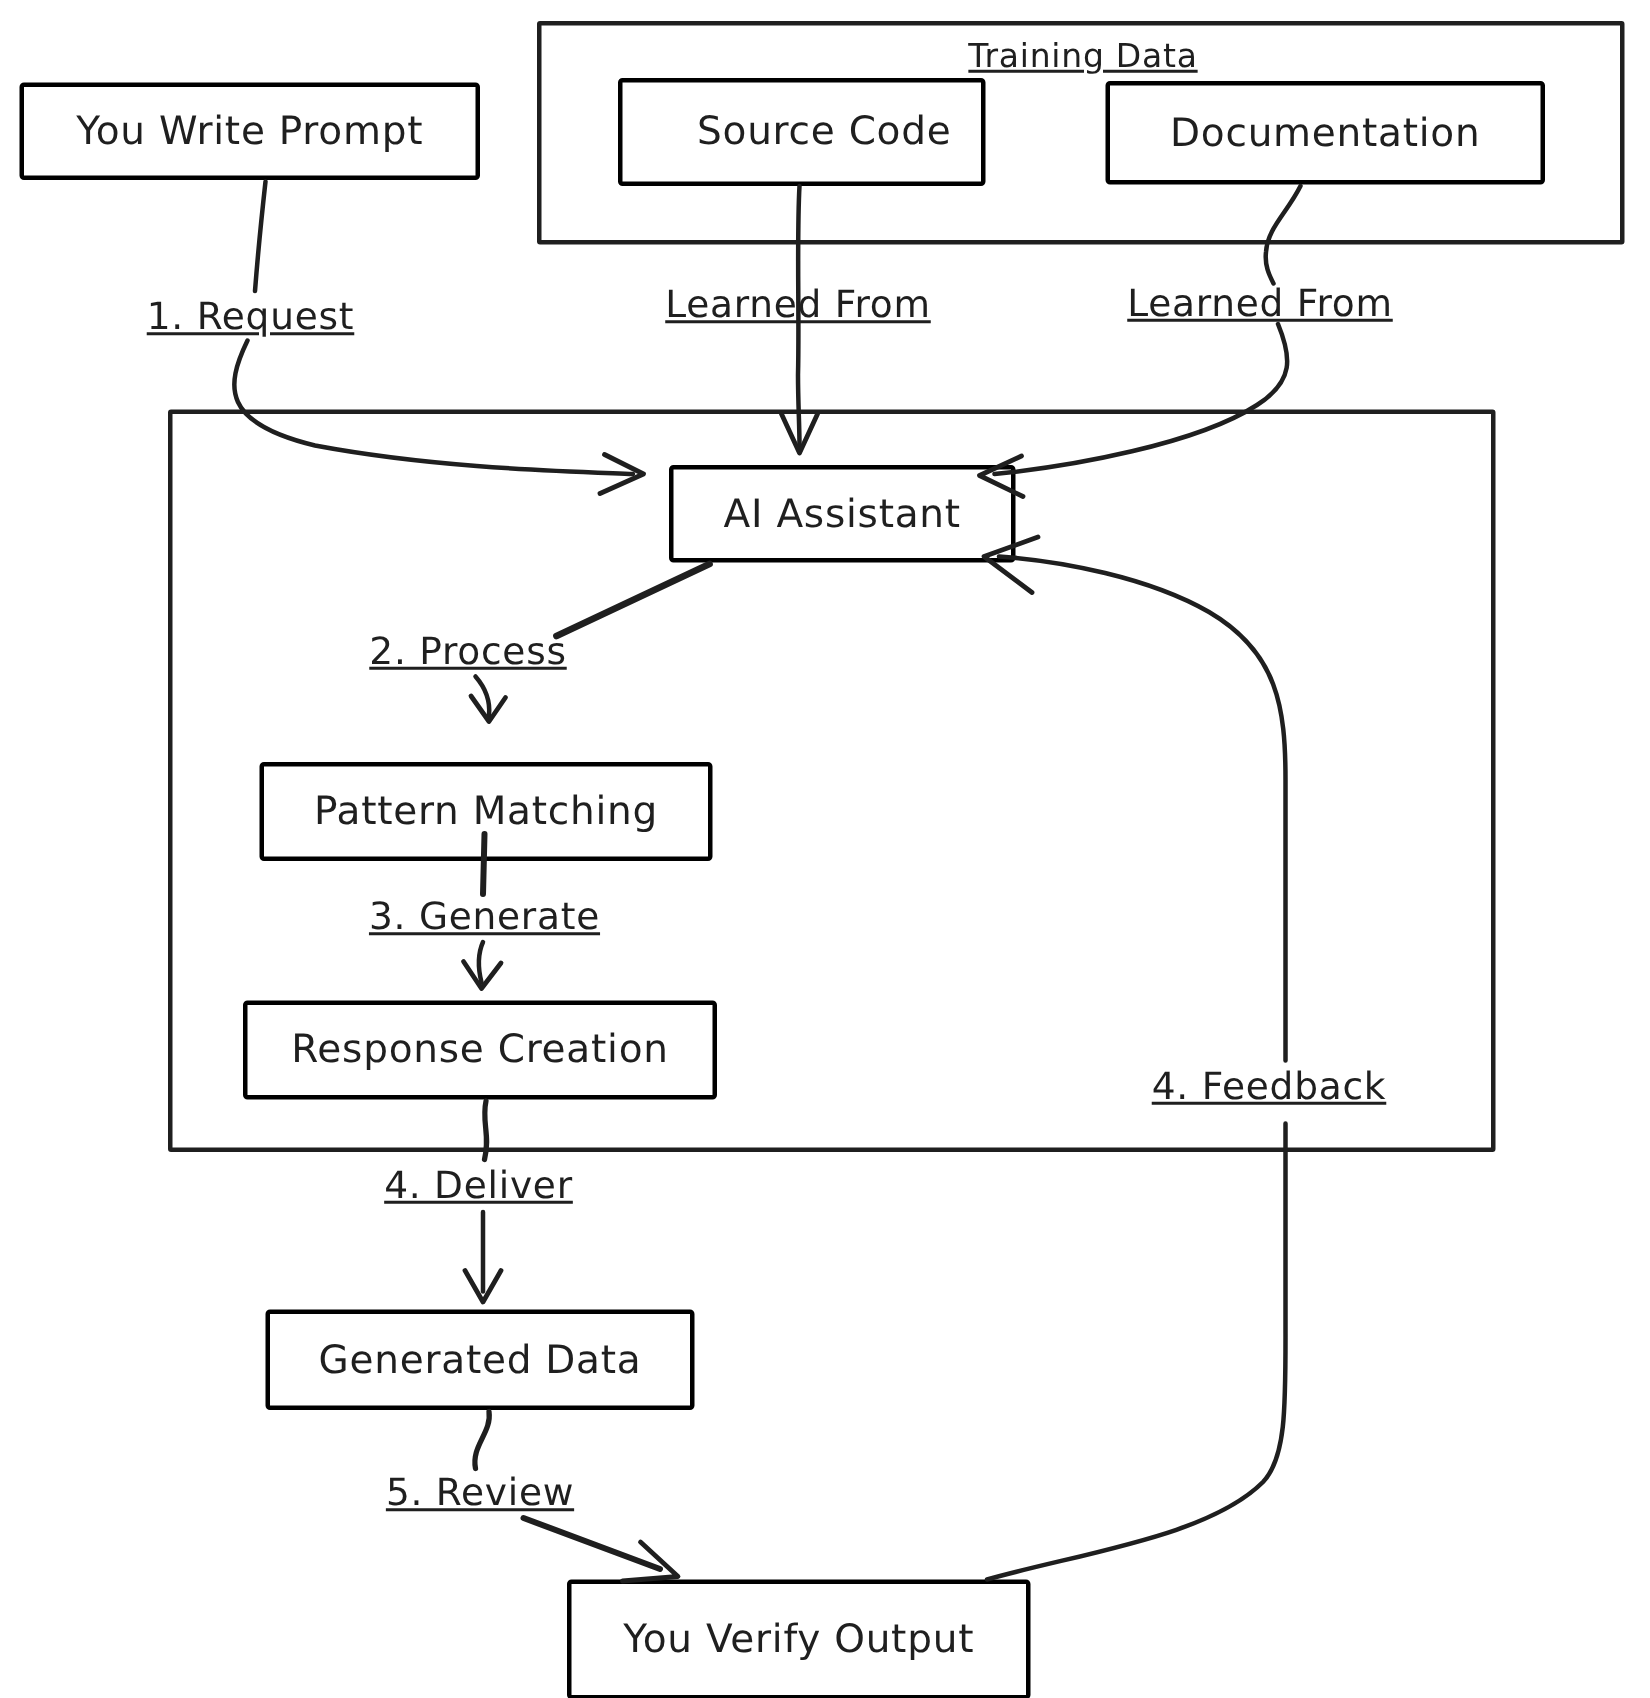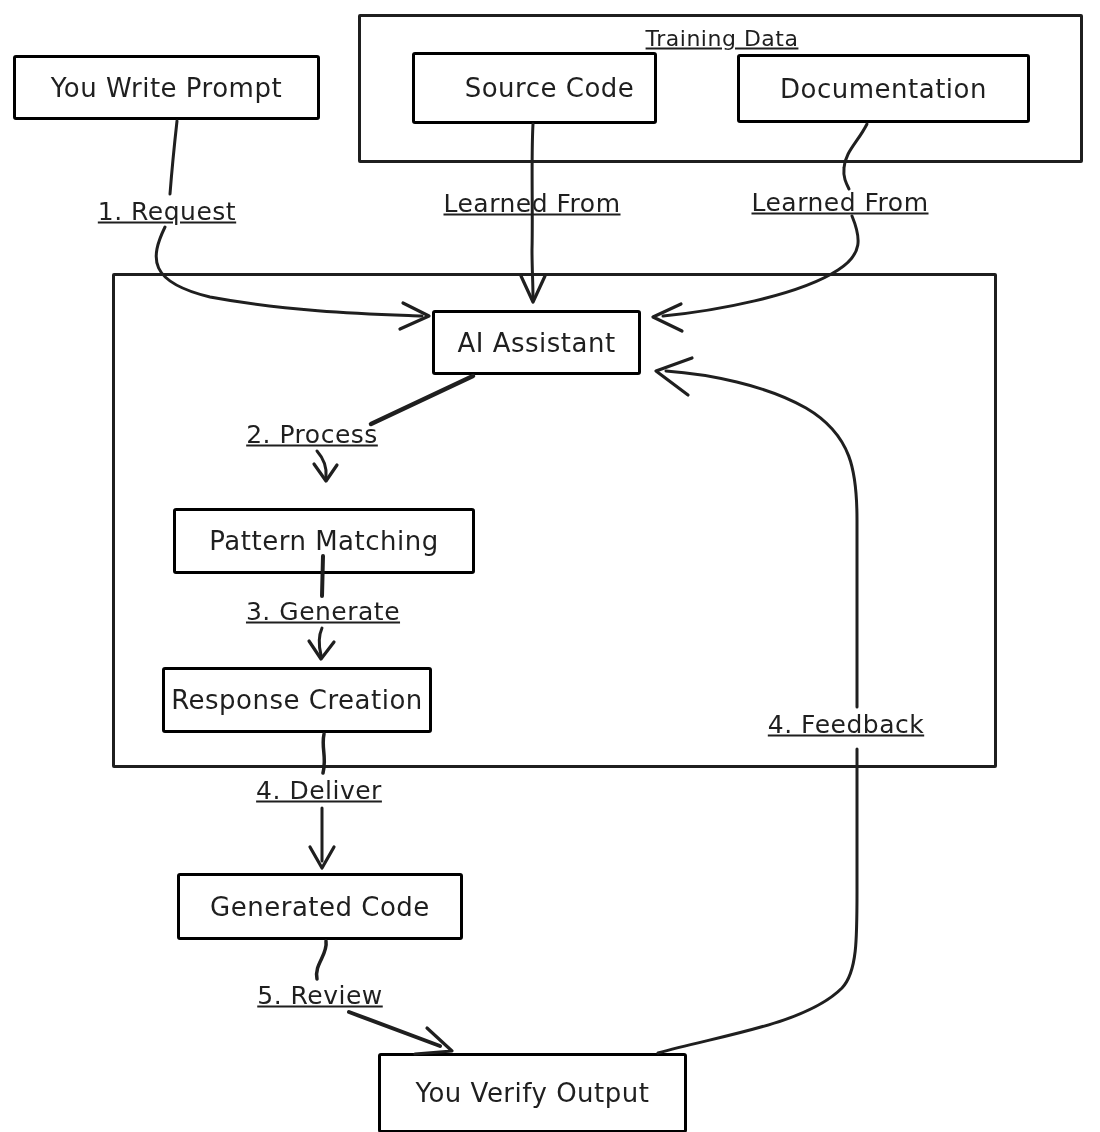--- a/index.html
+++ b/index.html
@@ -24,23 +24,23 @@
   .group-title { font-size:22px; }
   svg.arrows { position:absolute; left:0; top:0; z-index:3; }
   svg.arrows path { stroke:#1f1f1f; fill:none; stroke-linecap:round; stroke-linejoin:round; }
 
   
   .b-ywp  {left:13px;  top:55px;   width:307px; height:65px;}
   .b-td   {left:358px; top:14px;   width:725px; height:149px;}
   .b-sc   {left:412px; top:52px;   width:245px; height:72px;padding-left:30px;}
   .b-doc  {left:737px; top:54px;   width:293px; height:69px;}
   .b-main {left:112px; top:273px;  width:885px; height:495px;}
-  .b-ai   {left:432px; top:310px;  width:209px; height:65px;}
+  .b-ai   {left:446px; top:310px;  width:231px; height:65px;}
   .b-pm   {left:173px; top:508px;  width:302px; height:66px;}
-  .b-rc   {left:162px; top:667px;  width:270px; height:66px;}
+  .b-rc   {left:162px; top:667px;  width:316px; height:66px;}
   .b-gc   {left:177px; top:873px;  width:286px; height:67px;}
   .b-yvo  {left:378px; top:1053px; width:309px; height:80px;}
 
   
   .l-td       {left:722px; top:38px;}
   .l-request  {left:167px; top:211px;}
   .l-lf1      {left:532px; top:203px;}
   .l-lf2      {left:840px; top:202px;}
   .l-process  {left:312px; top:434px;}
   .l-generate {left:323px; top:611px;}
@@ -111,21 +111,21 @@
   <div class="box b-sc">Source Code</div>
 
   <div class="box b-doc">Documentation</div>
 
   <div class="box b-ai">AI Assistant</div>
 
   <div class="box b-pm">Pattern Matching</div>
 
   <div class="box b-rc">Response Creation</div>
 
-  <div class="box b-gc">Generated Code</div>
+  <div class="box b-gc">Generated Data</div>
 
   <div class="box b-yvo">You Verify Output</div>
 
   <div class="edge-label group-title l-td">Training Data</div>
 
   <div class="edge-label l-request">1. Request</div>
 
   <div class="edge-label l-lf1">Learned From</div>
 
   <div class="edge-label l-lf2">Learned From</div>

